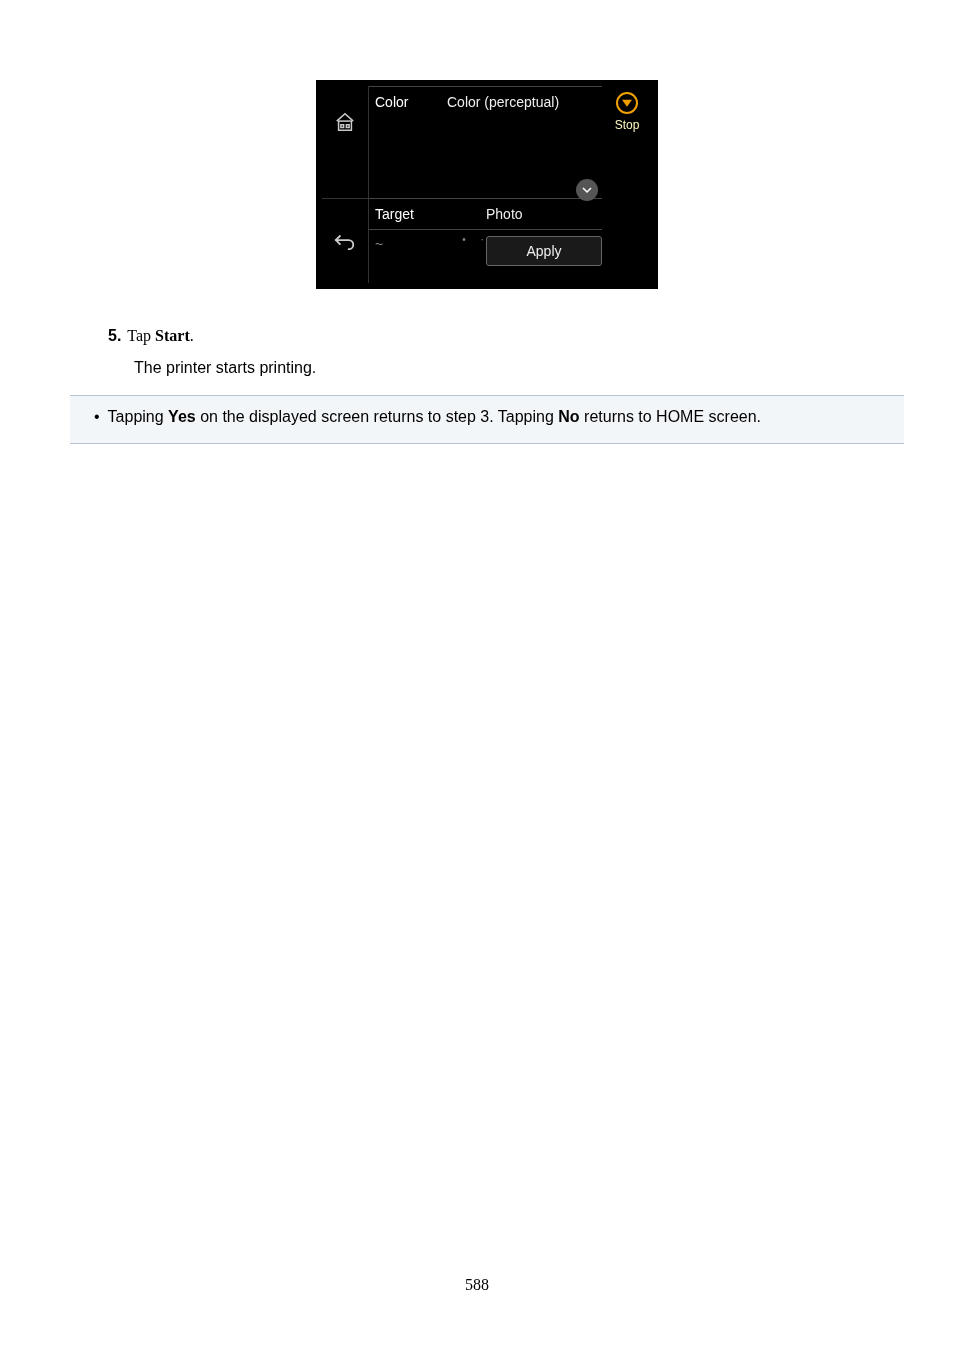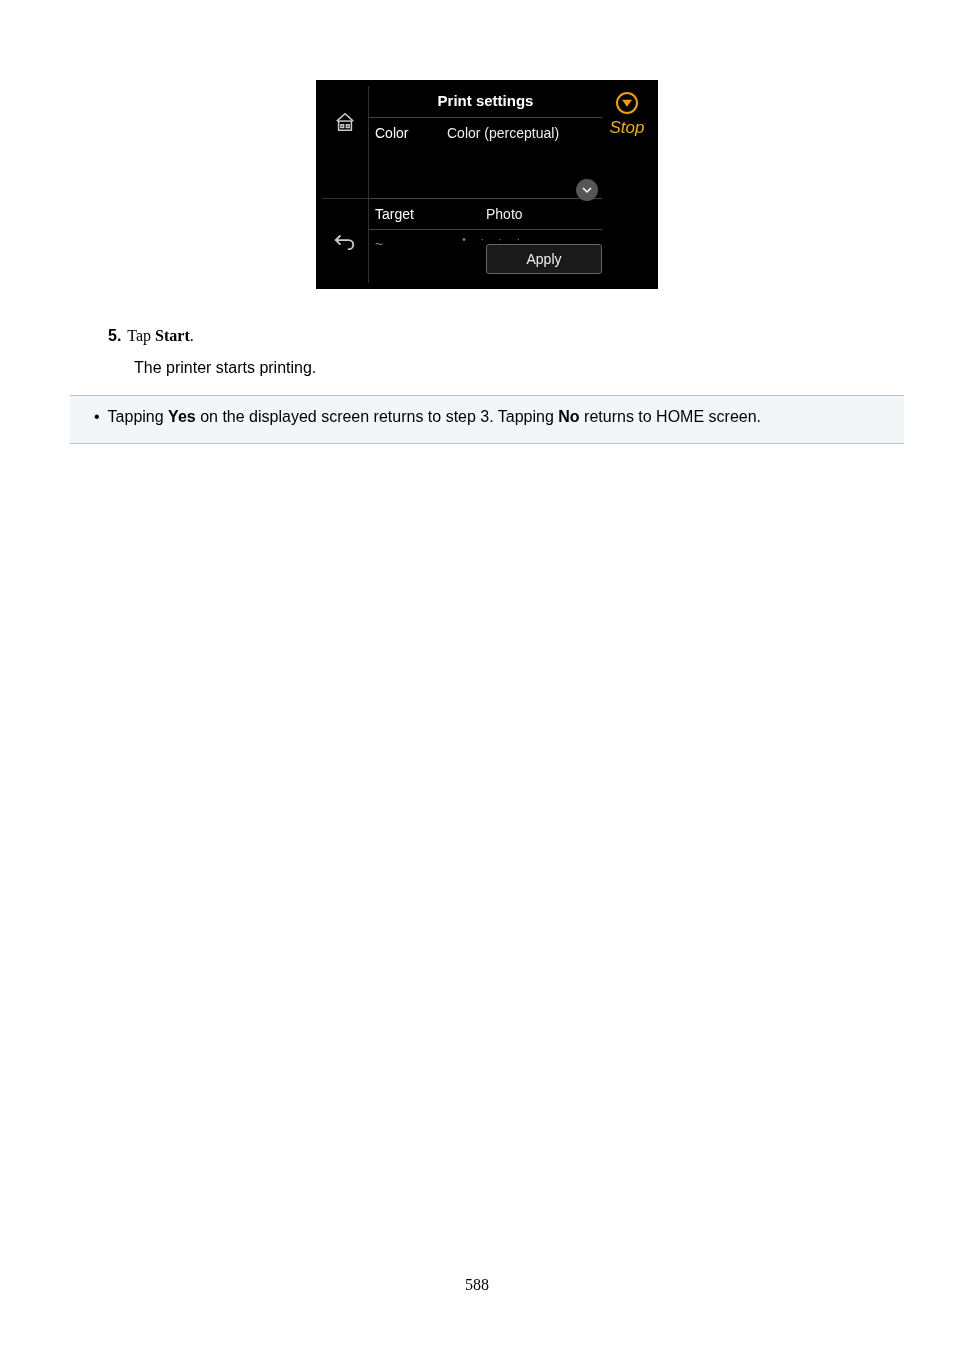--- a/index.html
+++ b/index.html
@@ -85,23 +85,22 @@
     content: "";
     position: absolute;
     top: 50%; left: 50%;
     transform: translate(-50%, -45%);
     width: 0; height: 0;
     border-left: 5px solid transparent;
     border-right: 5px solid transparent;
     border-top: 7px solid #f0a000;
   }
   .stop-label {
-    color: #eab308;
-    font-size: 17px;
-    font-style: italic;
+    color: #fef9c3;
+    font-size: 12px;
   }
   .home-icon svg, .back-icon svg { display:block; }
   .apply-area {
     position: relative;
     height: 46px;
     border-top: 1px solid #444;
   }
   .apply-area .dots {
     position: absolute;
     left: 40%;
@@ -120,21 +119,21 @@
     border-radius: 50%;
     display: flex;
     align-items: center;
     justify-content: center;
     color: #fff;
     font-size: 12px;
   }
   .apply-btn {
     position: absolute;
     right: 0;
-    bottom: 2px;
+    bottom: 10px;
     width: 114px;
     height: 28px;
     border: 1px solid #666;
     border-radius: 3px;
     background: #1a1a1a;
     color: #eee;
     text-align: center;
     line-height: 28px;
     font-size: 14px;
   }
@@ -215,21 +214,20 @@
           <span class="home-icon">
             <svg width="22" height="22" viewBox="0 0 24 24" fill="none" stroke="#ccc" stroke-width="1.6">
               <path d="M3 11 L12 3 L21 11"></path>
               <rect x="5" y="11" width="14" height="10"></rect>
               <rect x="7.5" y="15" width="3" height="3"></rect>
               <rect x="13.5" y="15" width="3" height="3"></rect>
             </svg>
           </span>
         </div>
         <div class="ps-center">
-          <div class="ps-title">Print settings</div>
           <div class="ps-setting">
             <div class="ps-label">Color</div>
             <div class="ps-value">Color (perceptual)</div>
           </div>
         </div>
         <div class="ps-right">
           <div class="stop-icon"></div>
           <div class="stop-label">Stop</div>
         </div>
       </div>

